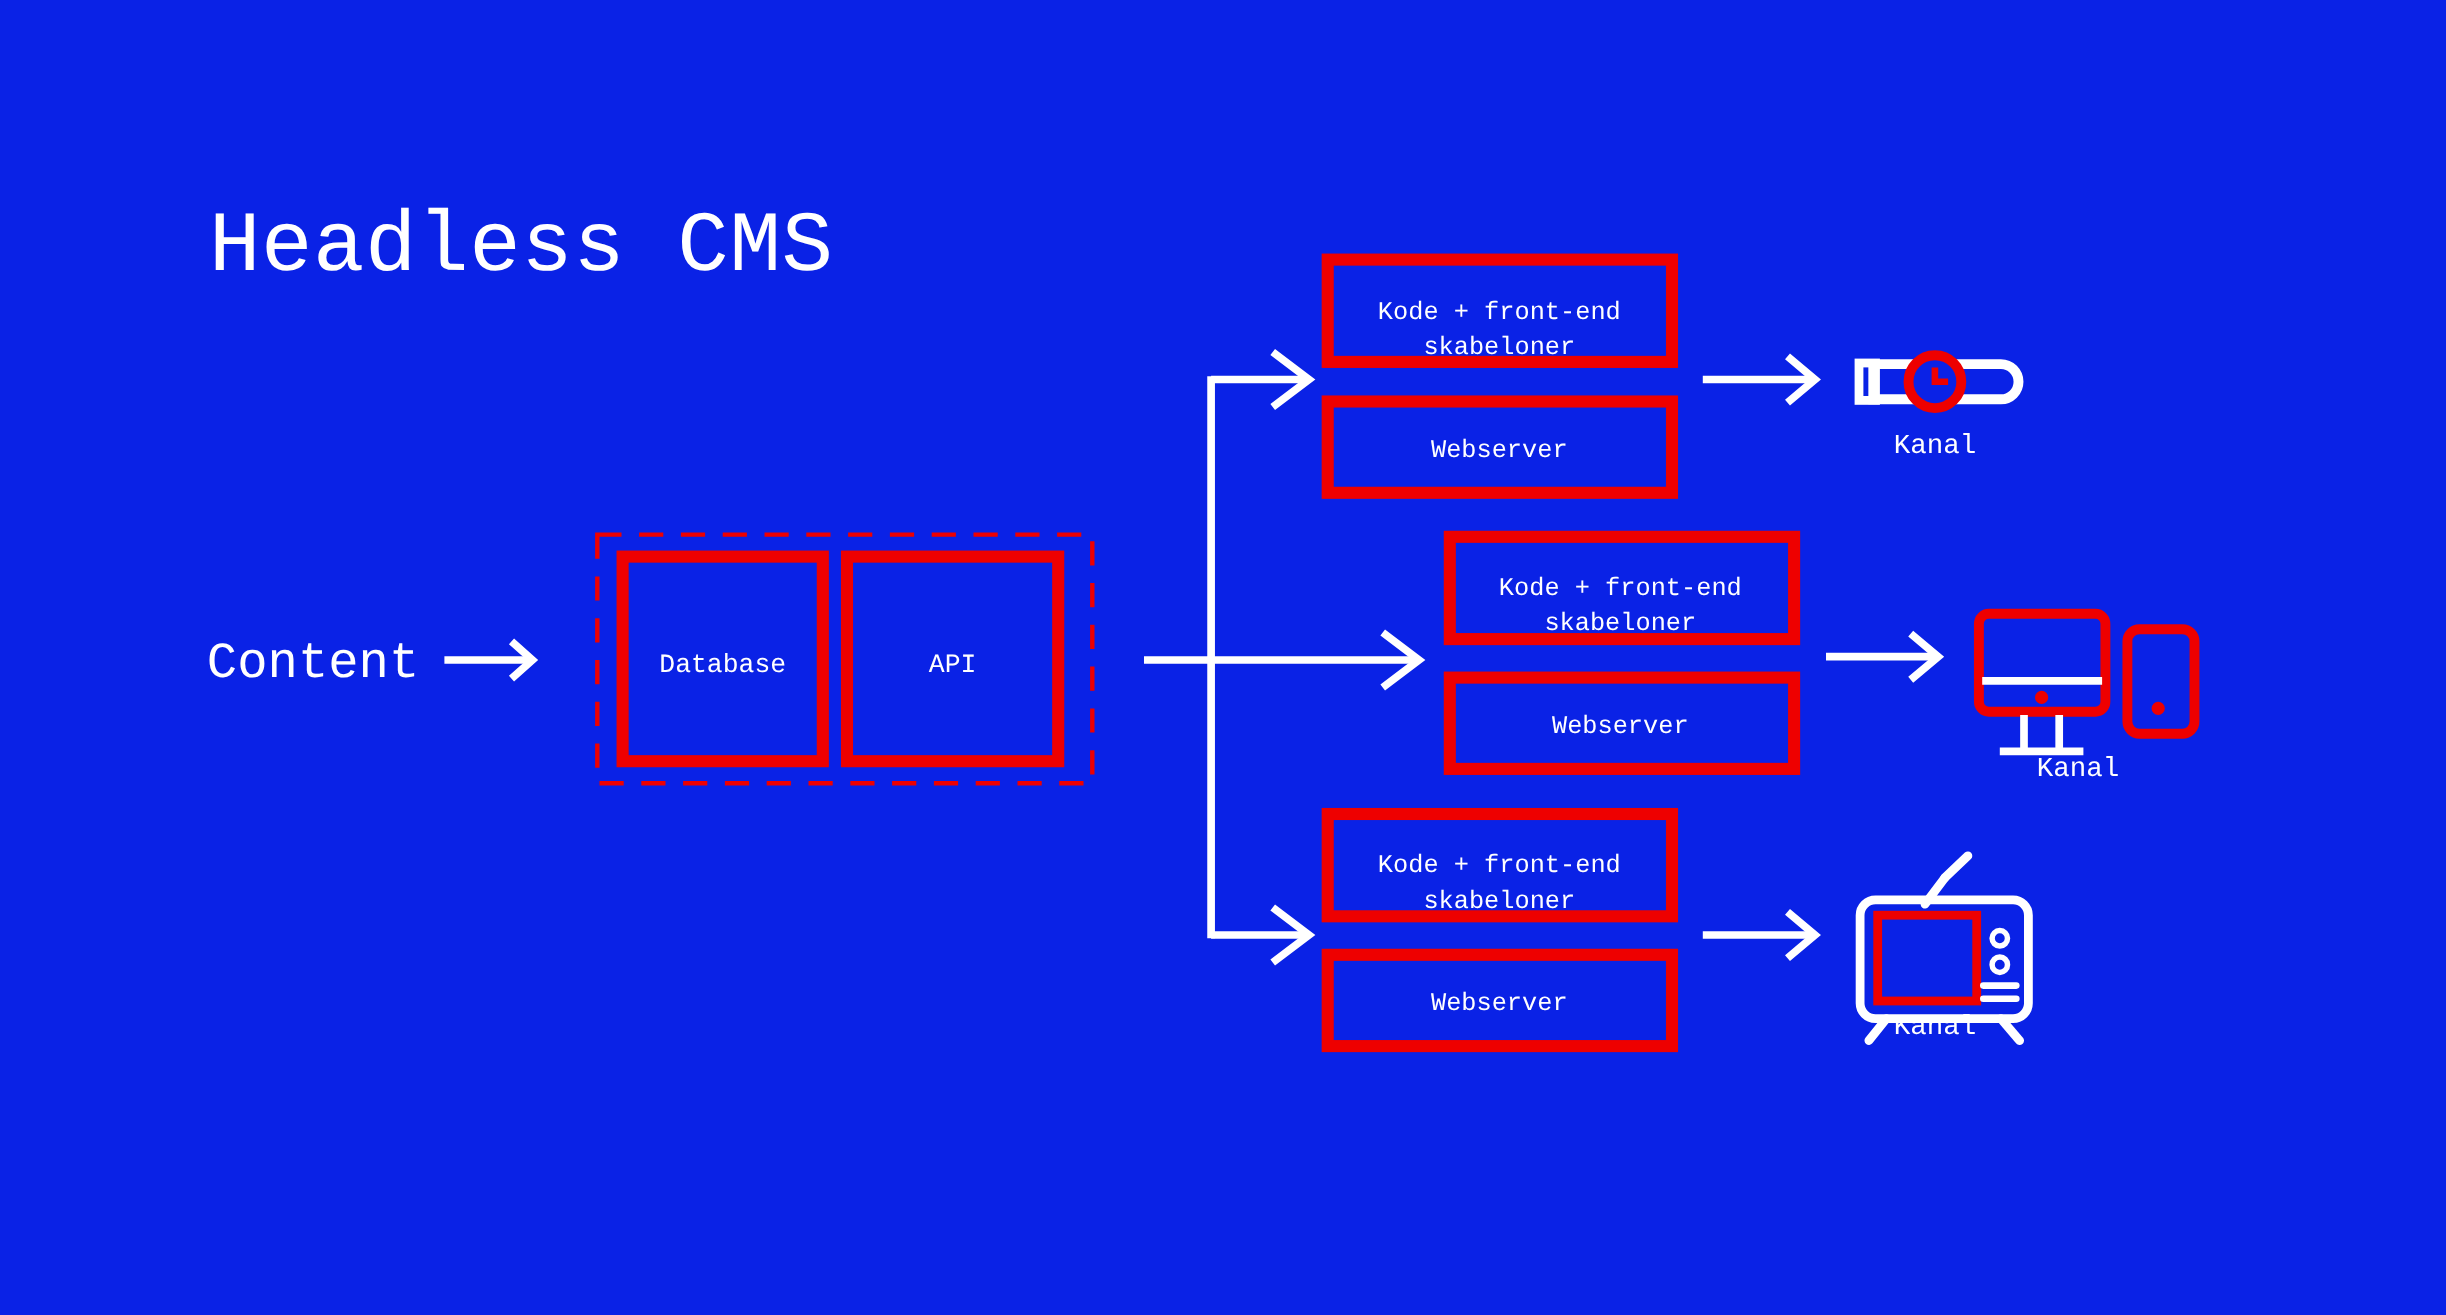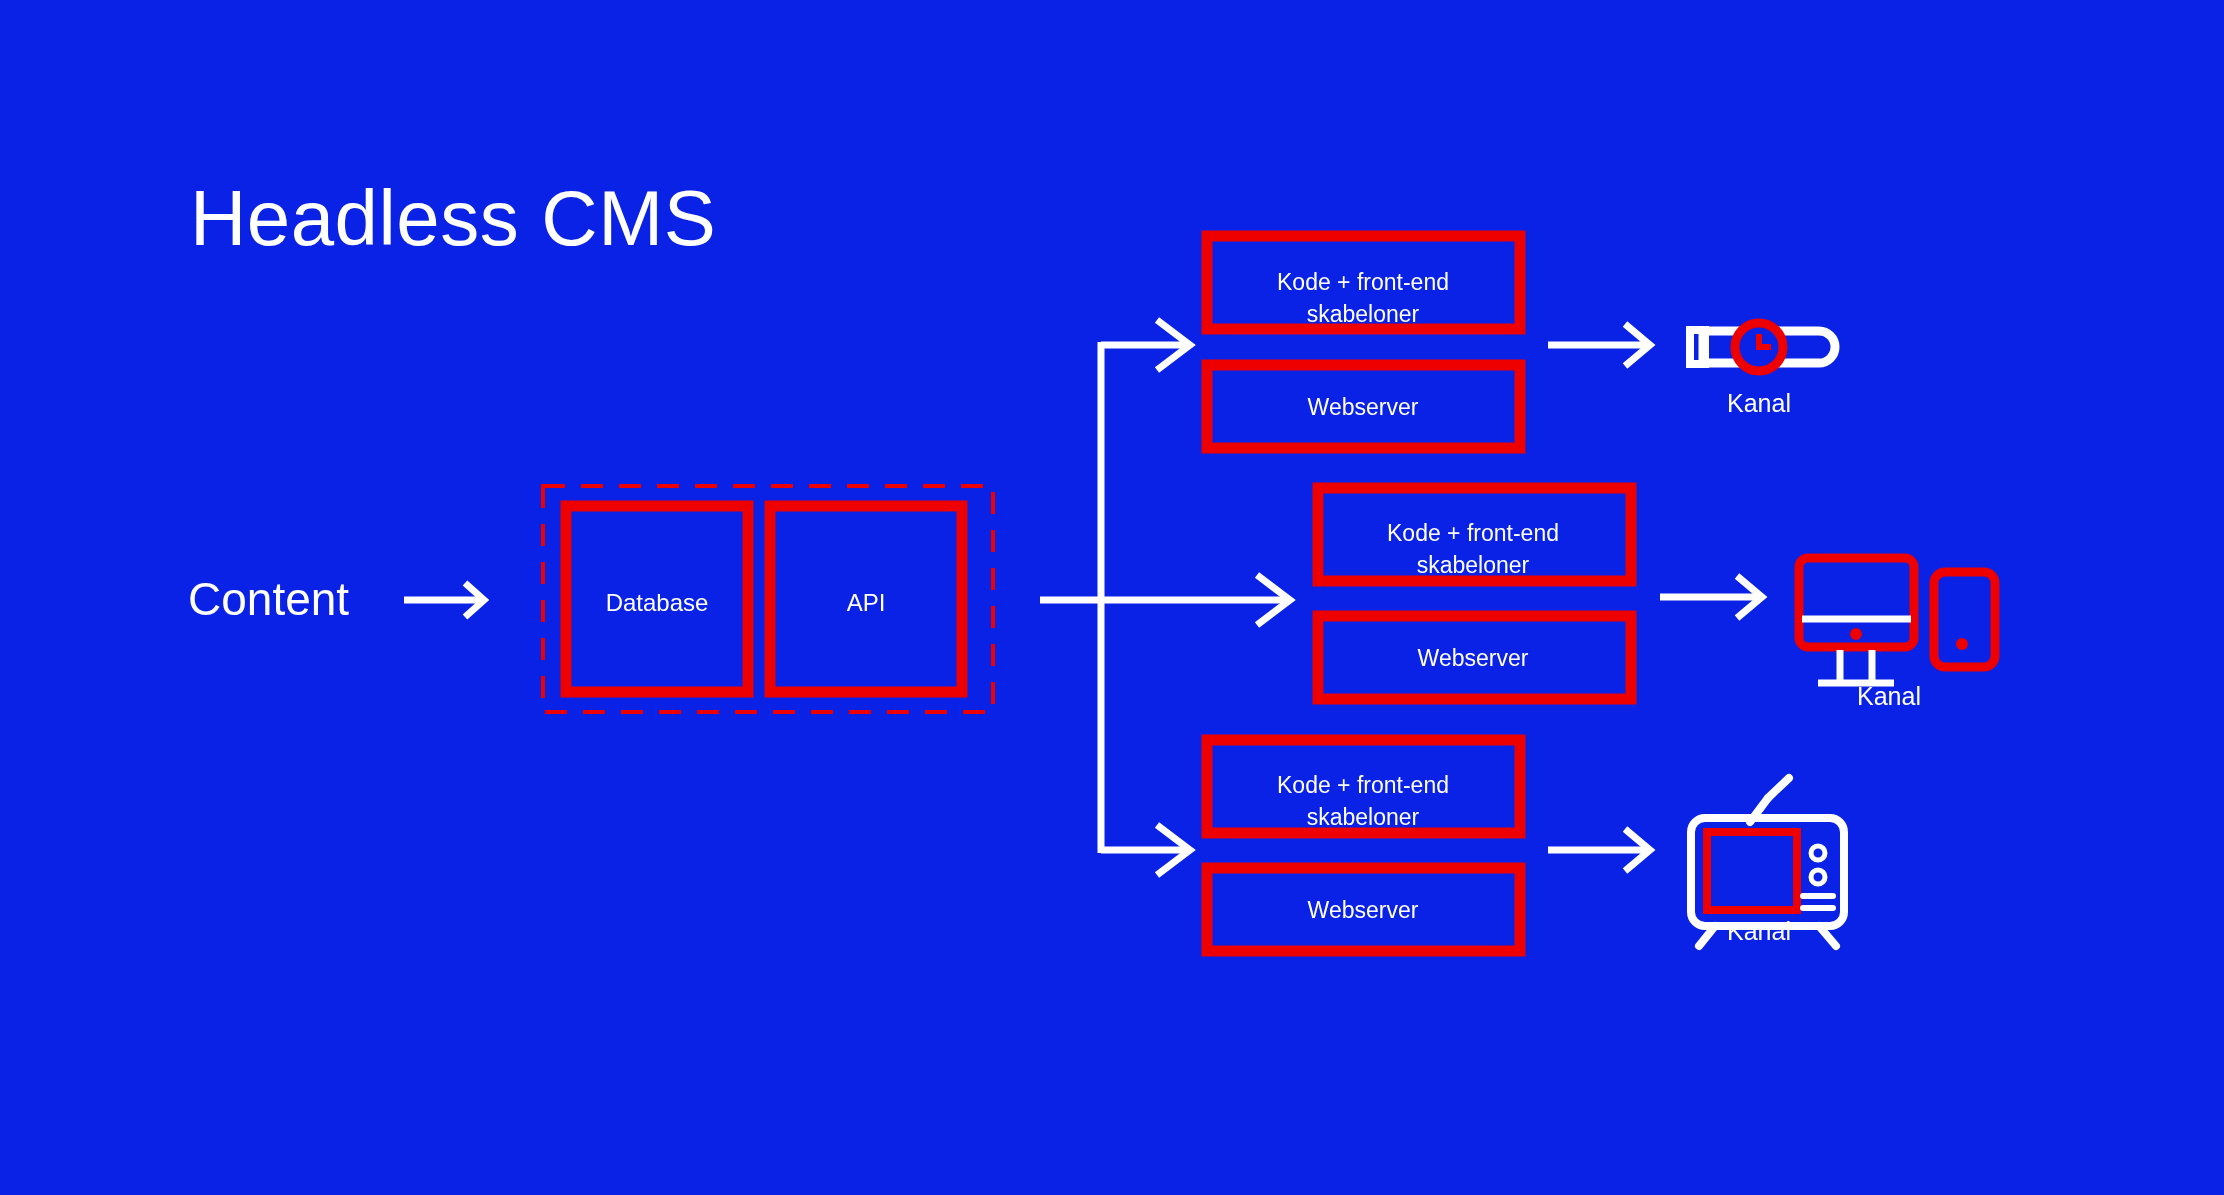--- a/index.html
+++ b/index.html
@@ -12,20 +12,21 @@
     width: 2224px;
     height: 1195px;
     overflow: hidden;
     font-family: "Liberation Sans", sans-serif;
   }
   #stage {
     position: relative;
     width: 2224px;
     height: 1195px;
     background: #0a22e6;
+    font-family: Liberation Mono, monospace;
   }
   svg.diagram {
     position: absolute;
     left: 0;
     top: 0;
     width: 2224px;
     height: 1195px;
     display: block;
   }
   .slide-title {

